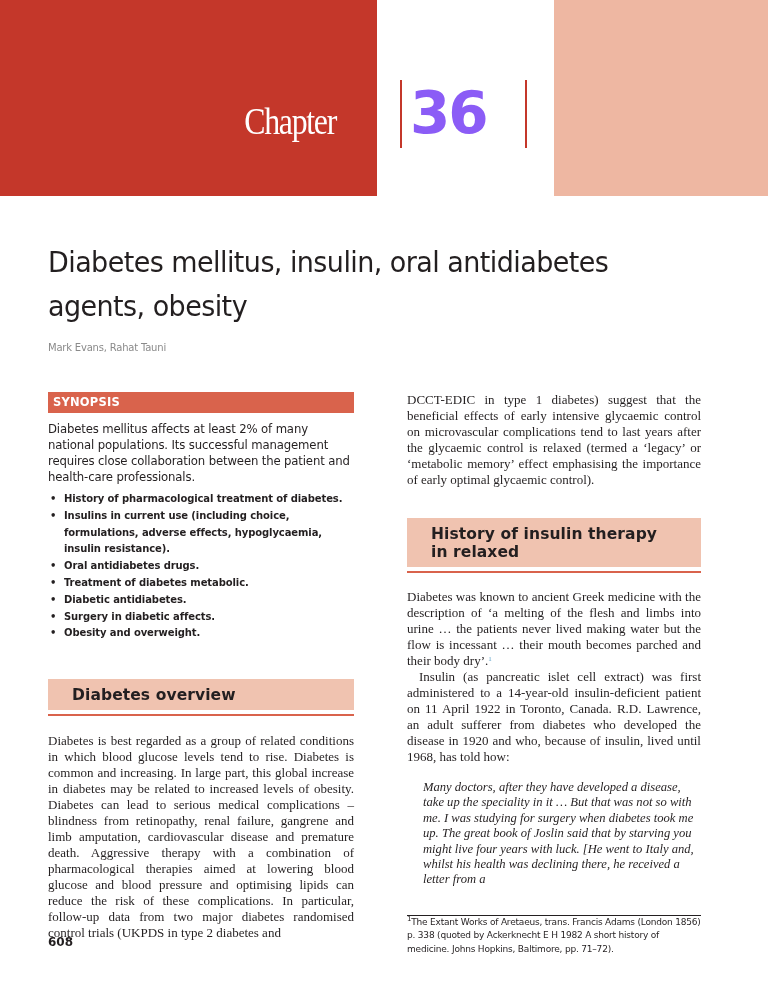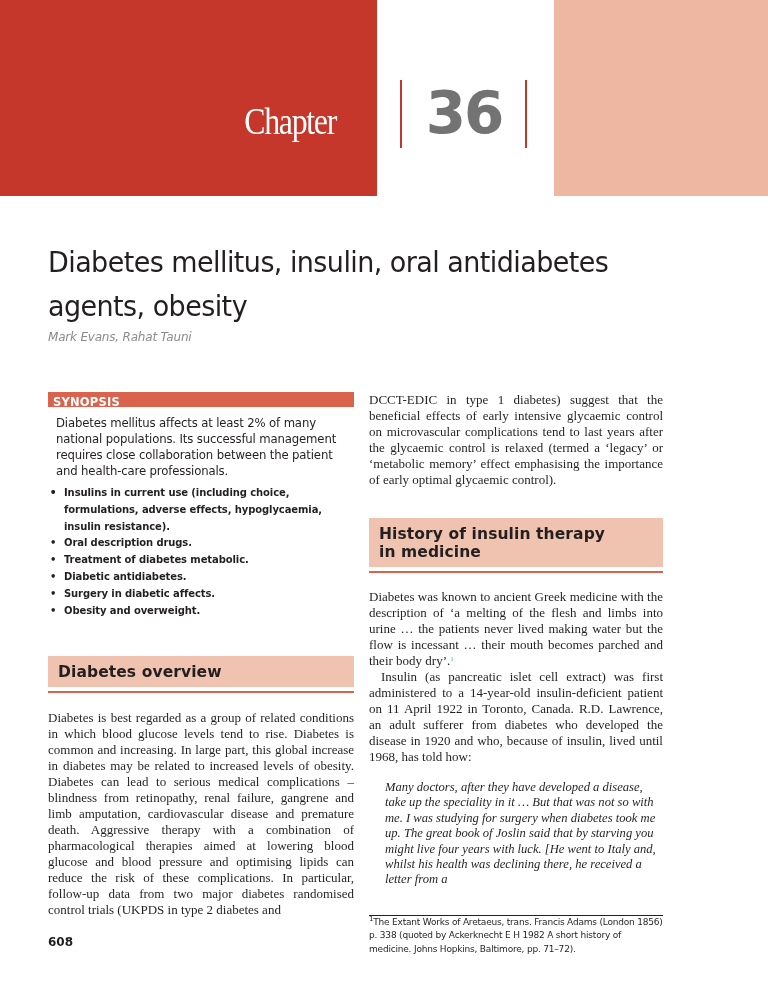--- a/index.html
+++ b/index.html
@@ -2,35 +2,35 @@
 <html><head>
   <meta charset="utf-8">
   <style>
     html, body { margin: 0; padding: 0; }
     body { width: 768px; height: 994px; background: #ffffff; position: relative; overflow: hidden; color: #231f20; }
     .hdr-red { position: absolute; left: 0; top: 0; width: 377px; height: 196px; background: #c4372a; }
     .hdr-pink { position: absolute; left: 554px; top: 0; width: 214px; height: 196px; background: #eeb7a2; }
     .chapter-word { position: absolute; left: 196px; top: 100px; width: 140px; text-align: right; font-family: "Liberation Serif", serif; color: #ffffff; font-size: 37px; letter-spacing: -1.5px; transform: scaleX(0.86); transform-origin: right center; }
     .bar { position: absolute; top: 80px; width: 2px; height: 68px; background: #c4372a; }
     .bar.l { left: 400px; } .bar.r { left: 525px; }
-    .chapter-num { position: absolute; left: 410px; top: 77px; width: 108px; text-align: center; font-family: "DejaVu Sans", sans-serif; font-weight: bold; font-size: 58px; color: #737373; letter-spacing: -2px; line-height: 72px; }
+    .chapter-num { position: absolute; left: 410px; top: 77px; width: 108px; text-align: left; font-family: "DejaVu Sans", sans-serif; font-weight: bold; font-size: 58px; color: #8b5cf6; letter-spacing: -2px; line-height: 72px; }
 
     .title { position: absolute; left: 48px; top: 240px; width: 640px; font-family: "DejaVu Sans", sans-serif; font-size: 29px; line-height: 44px; color: #231f20; font-weight: normal; letter-spacing: -0.6px; transform: scaleX(0.93); transform-origin: left top; margin: 0; }
-    .authors { position: absolute; left: 48px; top: 400px; font-family: "DejaVu Sans", sans-serif; font-style: italic; font-size: 12px; color: #8a8a8a; transform: translateY(-70px); letter-spacing: -0.2px; }
+    .authors { position: absolute; left: 48px; top: 412px; font-family: "DejaVu Sans", sans-serif; font-size: 10px; color: #8a8a8a; transform: translateY(-70px); letter-spacing: -0.2px; }
 
     .col-left { position: absolute; left: 48px; top: 392px; width: 306px; }
-    .col-right { position: absolute; left: 369px; top: 392px; width: 294px; }
+    .col-right { position: absolute; left: 407px; top: 392px; width: 294px; }
 
-    .synopsis-bar { background: #d9634c; color: #fff; font-family: "DejaVu Sans", sans-serif; font-weight: bold; font-size: 11.5px; height: 15px; line-height: 21px; padding-left: 5px; letter-spacing: 0.2px; }
-    .synopsis-intro { font-family: "DejaVu Sans", sans-serif; font-size: 11.7px; line-height: 16px; margin: 8px 0 6px 8px; letter-spacing: -0.15px; }
+    .synopsis-bar { background: #d9634c; color: #fff; font-family: "DejaVu Sans", sans-serif; font-weight: bold; font-size: 11.5px; height: 21px; line-height: 21px; padding-left: 5px; letter-spacing: 0.2px; }
+    .synopsis-intro { font-family: "DejaVu Sans", sans-serif; font-size: 11.7px; line-height: 16px; margin: 8px 0 6px 0; letter-spacing: -0.15px; }
     .syn-list { list-style: none; padding: 0; margin: 0; font-family: "DejaVu Sans", sans-serif; font-weight: bold; font-size: 10px; line-height: 16.8px; letter-spacing: -0.1px; }
     .syn-list li { position: relative; padding-left: 16px; }
     .syn-list li .dot { position: absolute; left: 2px; top: 0; }
 
-    .sec-head { background: #f0c3b0; font-family: "DejaVu Sans", sans-serif; font-weight: bold; font-size: 15.5px; color: #231f20; padding: 7px 6px 6px 10px; line-height: 18px; letter-spacing: 0.1px; }
+    .sec-head { background: #f0c3b0; font-family: "DejaVu Sans", sans-serif; font-weight: bold; font-size: 15.5px; color: #231f20; padding: 7px 6px 6px 24px; line-height: 18px; letter-spacing: 0.1px; }
     .sec-rule { height: 2px; background: #d9634c; margin-top: 4px; }
 
     .body-text { font-family: "Liberation Serif", serif; font-size: 13px; line-height: 16px; text-align: justify; margin: 0; color: #231f20; }
     .indent { text-indent: 12px; }
     .quote { font-family: "Liberation Serif", serif; font-style: italic; font-size: 12.6px; line-height: 15.4px; margin: 15px 0 6px 16px; color: #231f20; }
     .footnote-rule { border-top: 1px solid #231f20; margin-top: 27px; }
     .footnote { font-family: "DejaVu Sans", sans-serif; font-size: 9px; line-height: 13.5px; margin-top: 0; letter-spacing: -0.2px; color: #231f20; }
     sup { font-size: 7px; line-height: 0; vertical-align: 4px; }
     sup.blue { color: #5aa0c8; }
 
@@ -49,42 +49,42 @@
 <h1 class="title">
   <span>Diabetes mellitus, insulin, oral antidiabetes</span><br>
   <span>agents, obesity</span>
 </h1>
 <div class="authors">Mark Evans, Rahat Tauni</div>
 
 <div class="col-left">
   <div class="synopsis-bar">SYNOPSIS</div>
   <p class="synopsis-intro">Diabetes mellitus affects at least 2% of many national populations. Its successful management requires close collaboration between the patient and health-care professionals.</p>
   <ul class="syn-list">
-    <li><span class="dot">•</span></li>
+    <li><span class="dot">•</span><span>History of pharmacological treatment of diabetes.</span></li>
     <li><span class="dot">•</span><span>Insulins in current use (including choice, formulations, adverse effects, hypoglycaemia, insulin resistance).</span></li>
-    <li><span class="dot">•</span><span>Oral description drugs.</span></li>
+    <li><span class="dot">•</span><span>Oral antidiabetes drugs.</span></li>
     <li><span class="dot">•</span><span>Treatment of diabetes metabolic.</span></li>
     <li><span class="dot">•</span><span>Diabetic antidiabetes.</span></li>
     <li><span class="dot">•</span><span>Surgery in diabetic affects.</span></li>
     <li><span class="dot">•</span><span>Obesity and overweight.</span></li>
   </ul>
 
   <div style="height: 37px;"></div>
   <div class="sec-head">Diabetes overview</div>
   <div class="sec-rule"></div>
   <div style="height: 17px;"></div>
   <p class="body-text">Diabetes is best regarded as a group of related conditions in which blood glucose levels tend to rise. Diabetes is common and increasing. In large part, this global increase in diabetes may be related to increased levels of obesity. Diabetes can lead to serious medical complications – blindness from retinopathy, renal failure, gangrene and limb amputation, cardiovascular disease and premature death. Aggressive therapy with a combination of pharmacological therapies aimed at lowering blood glucose and blood pressure and optimising lipids can reduce the risk of these complications. In particular, follow-up data from two major diabetes randomised control trials (UKPDS in type 2 diabetes and</p>
 </div>
 
 <div class="col-right">
   <p class="body-text">DCCT-EDIC in type 1 diabetes) suggest that the beneficial effects of early intensive glycaemic control on microvascular complications tend to last years after the glycaemic control is relaxed (termed a ‘legacy’ or ‘metabolic memory’ effect emphasising the importance of early optimal glycaemic control).</p>
   <div style="height: 30px;"></div>
   <div class="sec-head">
     <span>History of insulin therapy</span><br>
-    <span>in medicine</span>
+    <span>in relaxed</span>
   </div>
   <div class="sec-rule"></div>
   <div style="height: 16px;"></div>
   <p class="body-text"><span>Diabetes was known to ancient Greek medicine with the description of ‘a melting of the flesh and limbs into urine … the patients never lived making water but the flow is incessant … their mouth becomes parched and their body dry’.</span><sup class="blue">1</sup></p>
   <p class="body-text indent">Insulin (as pancreatic islet cell extract) was first administered to a 14-year-old insulin-deficient patient on 11 April 1922 in Toronto, Canada. R.D. Lawrence, an adult sufferer from diabetes who developed the disease in 1920 and who, because of insulin, lived until 1968, has told how:</p>
   <p class="quote">Many doctors, after they have developed a disease, take up the speciality in it … But that was not so with me. I was studying for surgery when diabetes took me up. The great book of Joslin said that by starving you might live four years with luck. [He went to Italy and, whilst his health was declining there, he received a letter from a</p>
   <div class="footnote-rule"></div>
   <div class="footnote"><sup>1</sup><span>The Extant Works of Aretaeus, trans. Francis Adams (London 1856) p. 338 (quoted by Ackerknecht E H 1982 A short history of medicine. Johns Hopkins, Baltimore, pp. 71–72).</span></div>
 </div>
 

